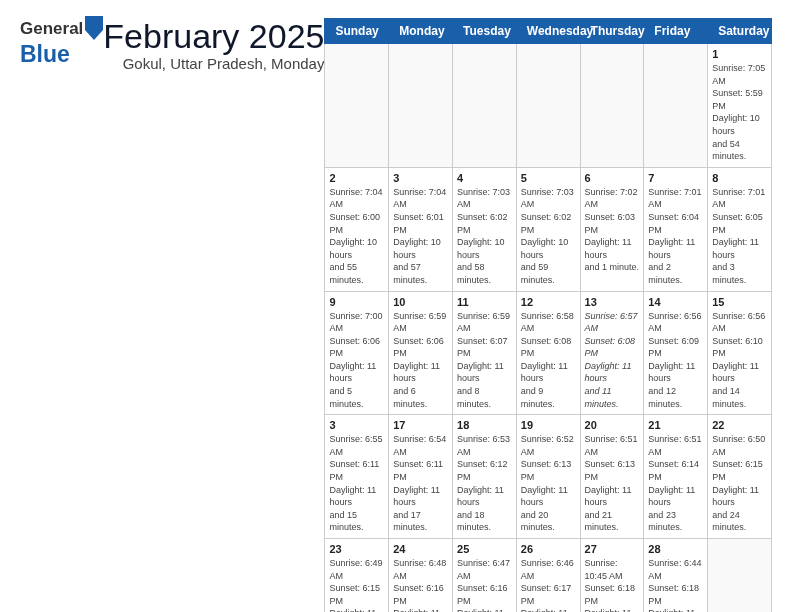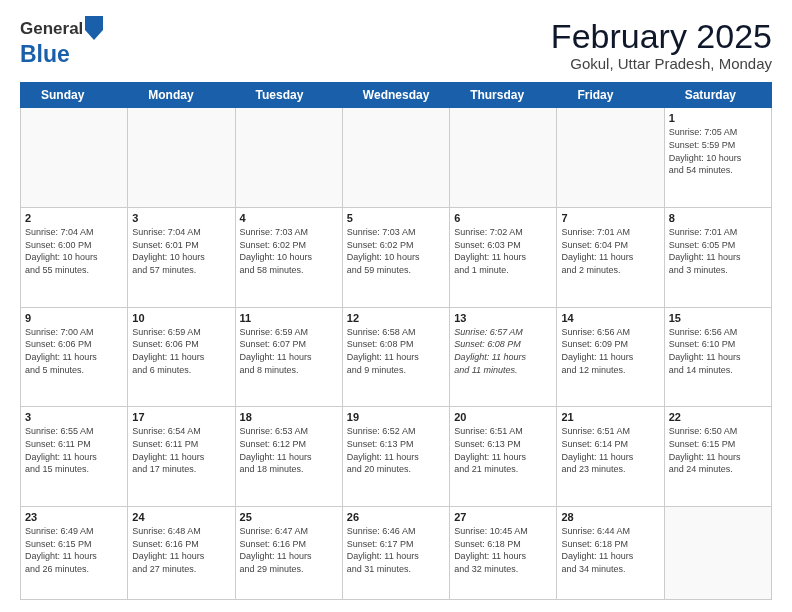--- a/index.html
+++ b/index.html
@@ -8,21 +8,21 @@
       background: #fff;
       width: 792px;
       height: 612px;
       overflow: hidden;
     }
     .page {
       width: 792px;
       height: 612px;
       padding: 18px 20px 12px 20px;
       display: flex;
-      flex-direction: column;
+      flex-direction: row;
     }
     .header {
       display: flex;
       align-items: flex-start;
       justify-content: space-between;
       margin-bottom: 10px;
     }
     .logo {
       display: flex;
       align-items: center;
@@ -45,21 +45,21 @@
       border: 1px solid #ccc;
       border-collapse: collapse;
       width: 100%;
       table-layout: fixed;
     }
     .calendar thead tr th {
       background: #1a5faa;
       color: #fff;
       font-size: 12px;
       font-weight: bold;
-      padding: 5px 20px;
+      padding: 5px 10px;
       border: 1px solid #1a5faa;
       text-align: left;
     }
     .calendar tbody tr td {
       border: 1px solid #ccc;
       vertical-align: top;
       padding: 4px 4px;
       font-size: 9.5px;
       color: #333;
       height: 88px;

